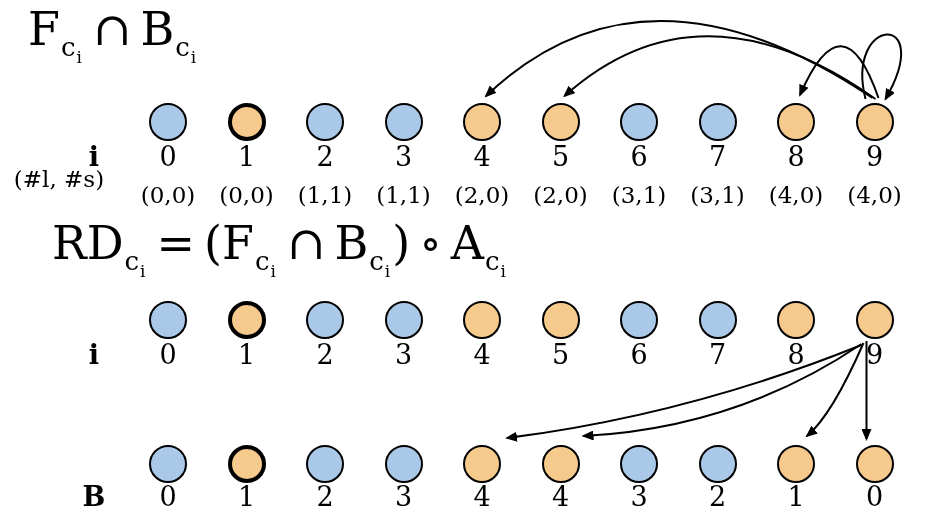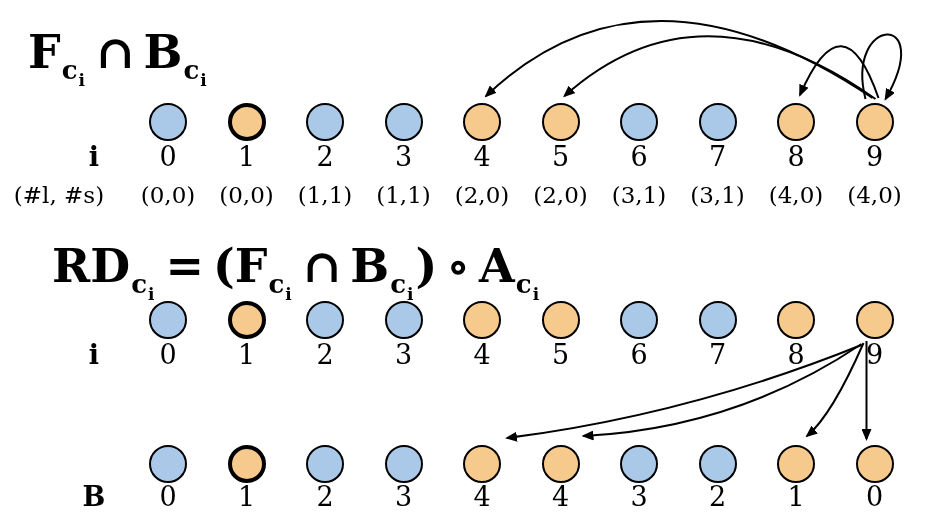--- a/index.html
+++ b/index.html
@@ -11,21 +11,21 @@
           border:2.5px solid var(--c-outline,#000); }
   .node.blue   { background:var(--c-blue,#aac8e8); }
   .node.orange { background:var(--c-orange,#f6c98c); }
   .node.bold   { border-width:4.5px; }
 
   .numlabel { position:absolute; width:64px; text-align:center; font-size:27px; line-height:1.15; }
   .rowlabel { position:absolute; width:60px; text-align:center; font-size:27px; line-height:1.15;
               font-weight:700; }
   .pairlabel { position:absolute; width:80px; text-align:center; font-size:23px; line-height:1.2; }
 
-  .formula { position:absolute; font-weight:700; font-size:46px; line-height:1; white-space:nowrap;margin-top:23px; }
+  .formula { position:absolute; font-weight:400; font-size:46px; line-height:1; white-space:nowrap; }
   .formula .sub  { font-size:26px; position:relative; top:11px; margin-left:1px; }
   .formula .sub2 { font-size:17px; position:relative; top:18px; margin-left:1px; margin-right:2px; }
   .formula .op   { margin:0 9px; }
 
   svg.arrows { position:absolute; left:0; top:0; width:932px; height:516px;
                pointer-events:none; z-index:5; }
   .arrow { fill:none; stroke:#000; stroke-width:2; }
 </style>
 </head>
 <body>
@@ -53,21 +53,21 @@
       <div class="node blue" style="left: 620px; top: 103px;"></div>
       <div class="numlabel" style="left: 607px; top: 141px;">6</div>
       <div class="node blue" style="left: 698.5px; top: 103px;"></div>
       <div class="numlabel" style="left: 685.5px; top: 141px;">7</div>
       <div class="node orange" style="left: 777px; top: 103px;"></div>
       <div class="numlabel" style="left: 764px; top: 141px;">8</div>
       <div class="node orange" style="left: 855.5px; top: 103px;"></div>
       <div class="numlabel" style="left: 842.5px; top: 141px;">9</div>
     </div>
   <div>
-      <div class="pairlabel" style="left: 0px; top: 182px; width: 118px;">(#l, #s)</div>
+      <div class="pairlabel" style="left: 0px; top: 166px; width: 118px;">(#l, #s)</div>
       <div class="pairlabel" style="left: 128px; top: 182px;">(0,0)</div>
       <div class="pairlabel" style="left: 206.5px; top: 182px;">(0,0)</div>
       <div class="pairlabel" style="left: 285px; top: 182px;">(1,1)</div>
       <div class="pairlabel" style="left: 363.5px; top: 182px;">(1,1)</div>
       <div class="pairlabel" style="left: 442px; top: 182px;">(2,0)</div>
       <div class="pairlabel" style="left: 520.5px; top: 182px;">(2,0)</div>
       <div class="pairlabel" style="left: 599px; top: 182px;">(3,1)</div>
       <div class="pairlabel" style="left: 677.5px; top: 182px;">(3,1)</div>
       <div class="pairlabel" style="left: 756px; top: 182px;">(4,0)</div>
       <div class="pairlabel" style="left: 834.5px; top: 182px;">(4,0)</div>

